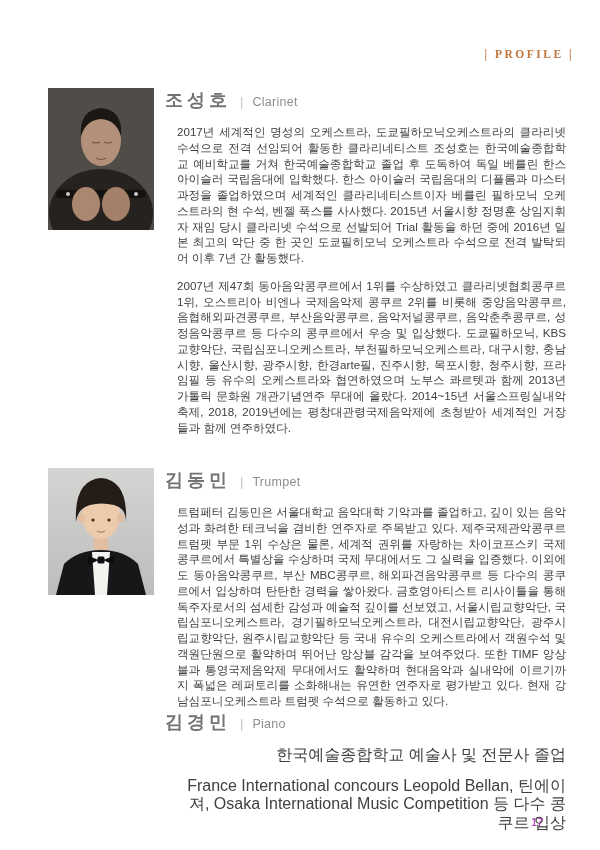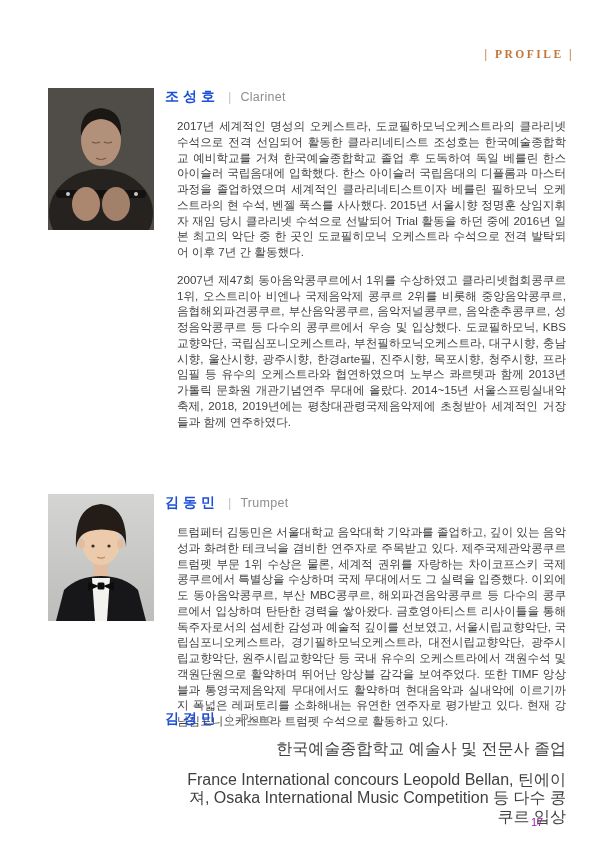--- a/index.html
+++ b/index.html
@@ -7,27 +7,27 @@
     position:relative; width:600px; height:850px; background:#ffffff;
     overflow:hidden; font-family:"Liberation Sans","DejaVu Sans",sans-serif;
   }
   .profile-tag {
     position:absolute; top:48px; right:26px;
     font-family:"Liberation Serif","DejaVu Serif",serif;
     font-size:11.5px; font-weight:700; letter-spacing:2.5px; color:#c0763c;padding-left:7px;
   }
   .section { position:absolute; left:48px; right:22px; display:flex; gap:11px; align-items:flex-start; }
   .sec1 { top:88px; }
-  .sec2 { top:494px; }
+  .sec2 { top:468px; }
   .sec3 { top:710px; left:165px; }
   .photo { flex:0 0 106px; line-height:0; }
   .photo svg { display:block; }
   .content { flex:1; min-width:0; }
   .heading { display:flex; align-items:baseline; gap:9px; margin:0 0 9px 0; }
-  .name { font-size:14px; font-weight:700; letter-spacing:4px; color:#1d4ed8; white-space:nowrap; }
+  .name { font-size:18px; font-weight:700; letter-spacing:4px; color:#737373; white-space:nowrap; }
   .sep { color:#c4c4c4; font-size:13px; font-weight:400; }
   .instrument { color:#8e8e8e; font-size:12.5px; letter-spacing:0.3px; }
   .bio p {
     margin:12px; font-size:11.6px; line-height:15.75px; color:#404040;
     text-align:justify; word-break:break-all;
   }
   .bio-loose p { line-height:18.5px; font-size:16px; text-align:right; word-break:normal; }
   .page-num { position:absolute; top:816px; left:531px; font-size:11px; color:#a21caf; }
 </style>
 </head>

